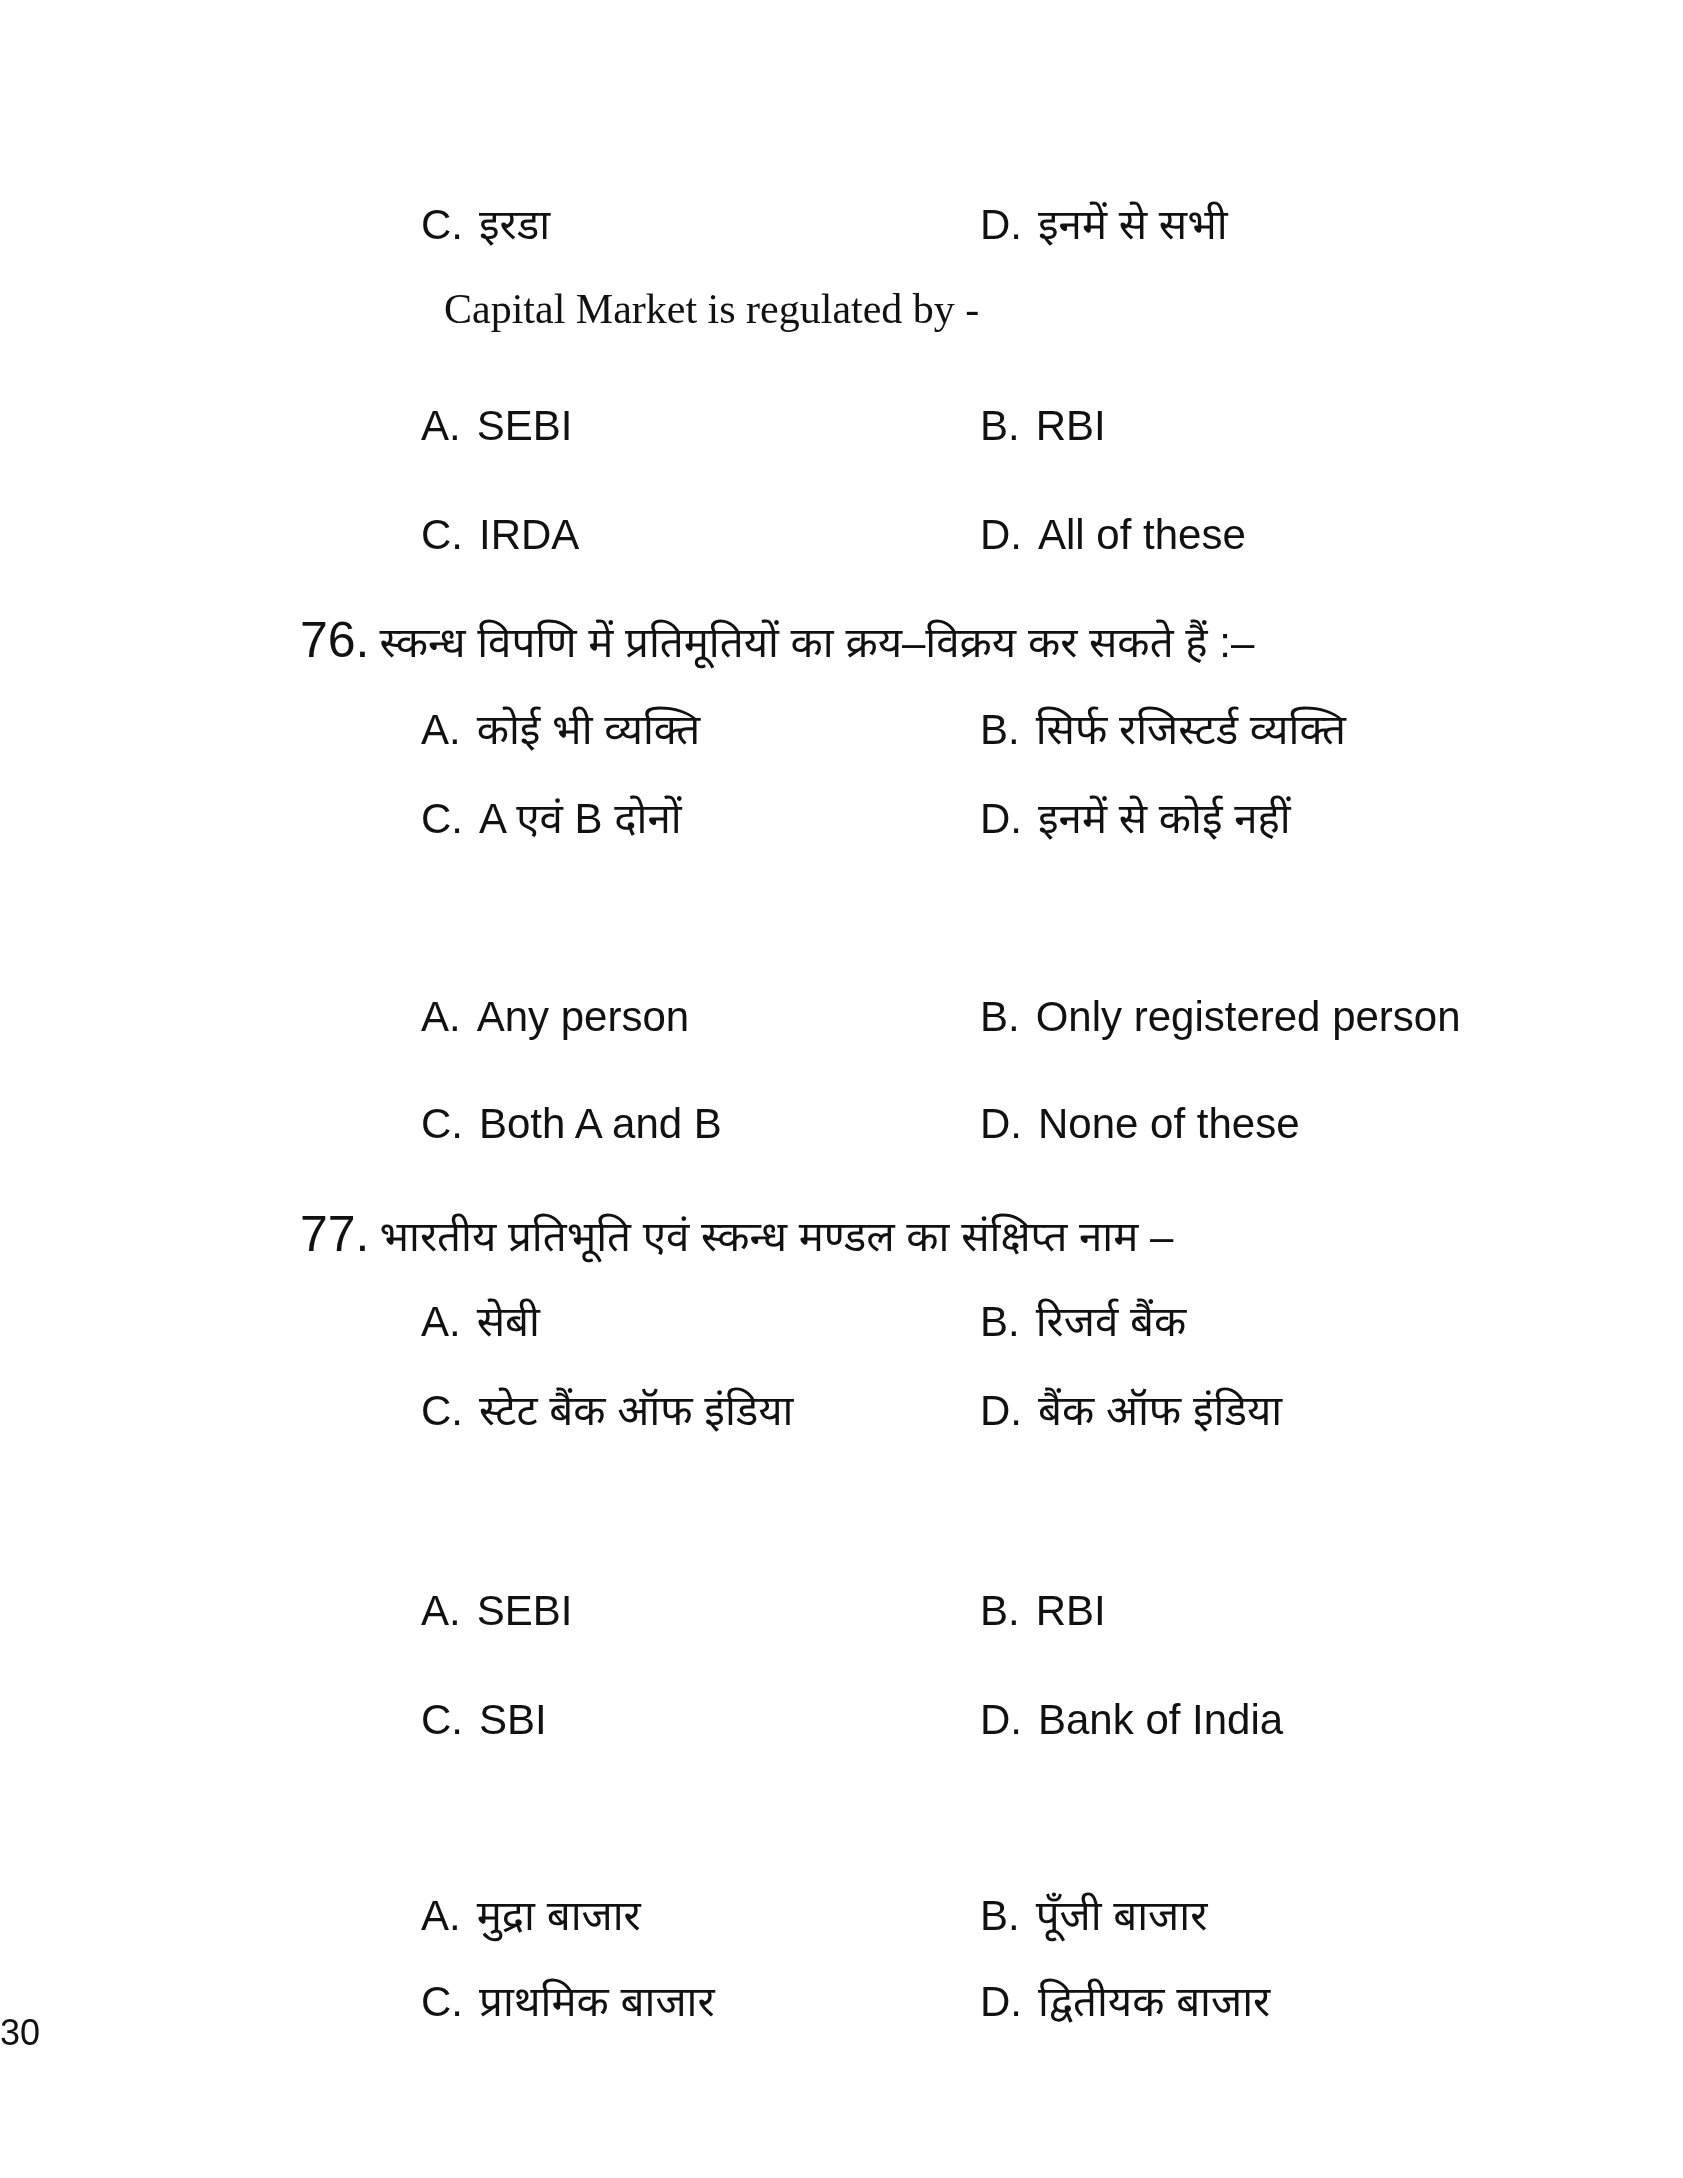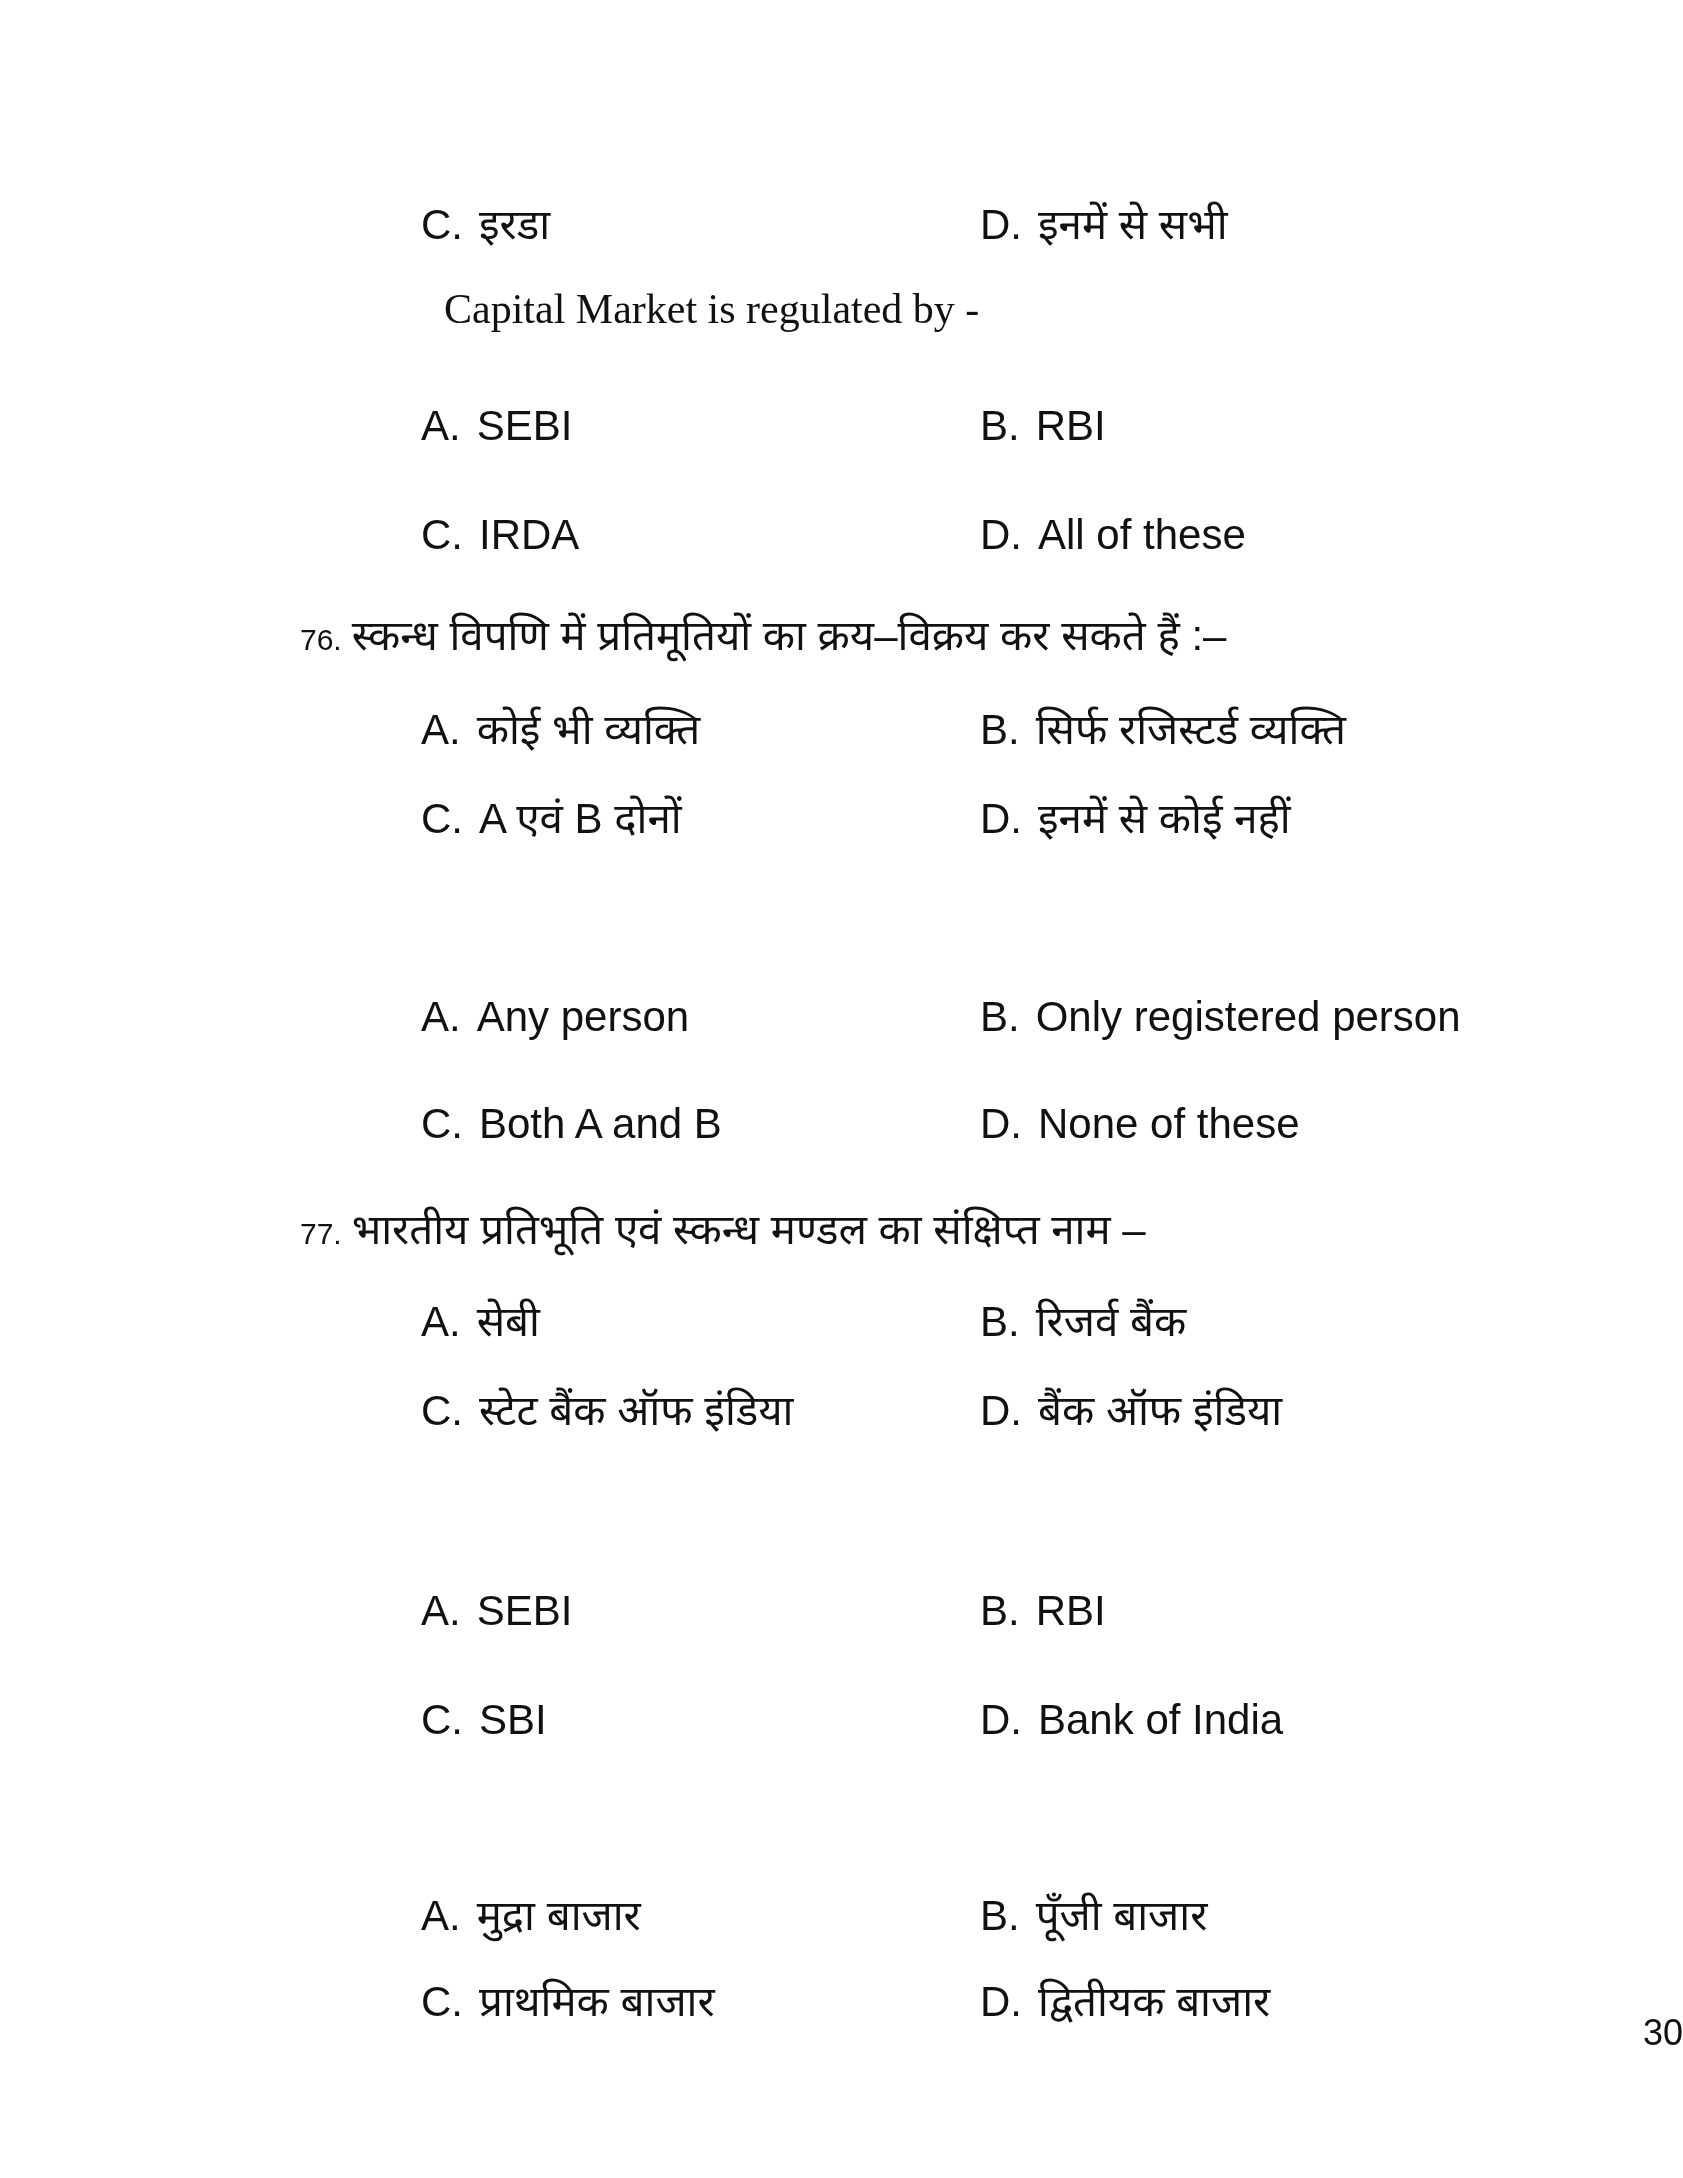--- a/index.html
+++ b/index.html
@@ -33,29 +33,29 @@
   .col.left  { left: 421px; }
   .col.right { left: 980px; }
   .lbl {
     display: inline-block;
     margin-right: 16px;
   }
   .row.q { left: 300px; width: 1383px; }
   .qnum {
     display: inline-block;
     margin-right: 10px;
-    font-size: 30px;
+    font-size: 50px;
   }
   .row.stmt { left: 444px; width: 1262px; font-family: Liberation Serif, serif; }
   .pagenum {
     position: absolute;
     top: 2012px;
     left: 0;
     width: 1683px;
-    text-align: right;
+    text-align: left;
     font-size: 36px;
   }
 </style>
 </head>
 <body>
 
 <div class="page">
 
   <div class="row opts" style="top:193px">
     <div class="col left">

